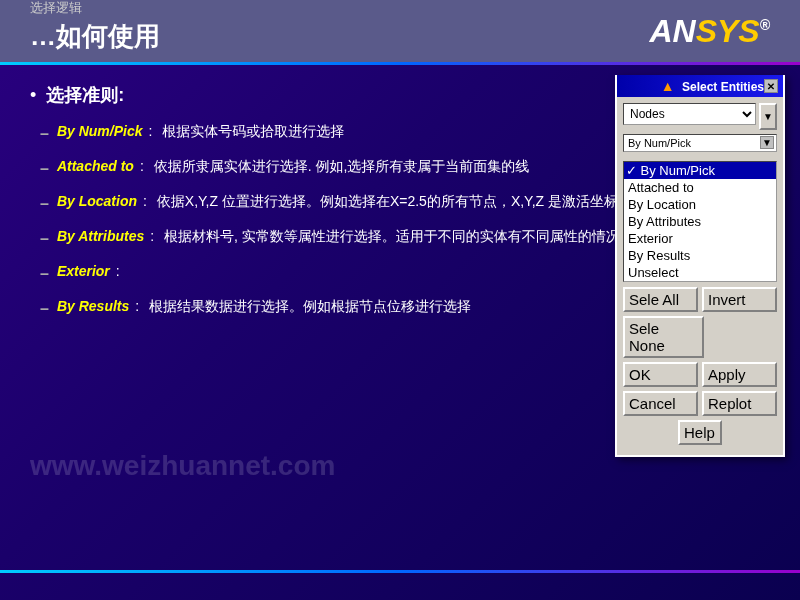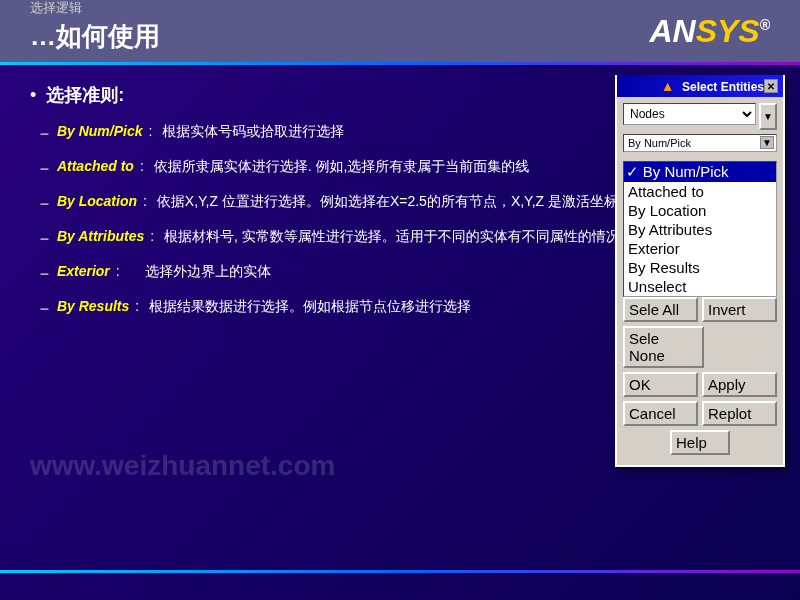--- a/index.html
+++ b/index.html
@@ -218,21 +218,22 @@
       border: 1px solid #888;
       width: 14px;
       text-align: center;
       font-size: 10px;
       margin-top: -1px;
     }
     .dropdown-list {
       width: 100%;
       border: 1px inset #999;
       background: white;
-      font-size: 15px;
+      margin-bottom: 5px;
+      font-size: 13px;
     }
     .dropdown-item {
       padding: 1px 4px;
       cursor: pointer;
       white-space: nowrap;
       overflow: hidden;
     }
     .dropdown-item.selected {
       background: #0000aa;
       color: white;
@@ -330,21 +331,20 @@
             <span class="sub-item-colon">:</span>
           <span class="sub-item-text-block">&nbsp;根据材料号, 实常数等属性进行选择。适用于不同的实体有不同属性的情况。</span>
         </div>
       </div>
 
       <div class="sub-item">
         <span class="sub-item-dash">–</span>
         <div class="sub-item-content">
           <span class="sub-item-key">Exterior</span>
             <span class="sub-item-colon">:</span>
-          <span class="sub-item-text">&nbsp;&nbsp;&nbsp;&nbsp;&nbsp;选择外边界上的实体</span>
         </div>
       </div>
 
       <div class="sub-item">
         <span class="sub-item-dash">–</span>
         <div class="sub-item-content">
           <span class="sub-item-key">By Results</span>
             <span class="sub-item-colon">:</span>
           <span class="sub-item-text-block">&nbsp;根据结果数据进行选择。例如根据节点位移进行选择</span>
         </div>
@@ -403,21 +403,21 @@
         <div class="dialog-btn">OK</div>
         <div class="dialog-btn">Apply</div>
       </div>
 
       <div class="dialog-row">
         <div class="dialog-btn">Cancel</div>
         <div class="dialog-btn">Replot</div>
       </div>
 
       <div class="dialog-row">
-        <div class="dialog-btn" style="flex:none;width:60px;margin:0 auto;">Help</div>
+        <div class="dialog-btn" style="flex:none;width:44px;margin:0 auto;">Help</div>
       </div>
     </div>
   </div>
 
 </div>
 
 <div class="bottom-area">
   <div class="bottom-divider"></div>
 </div>
 

